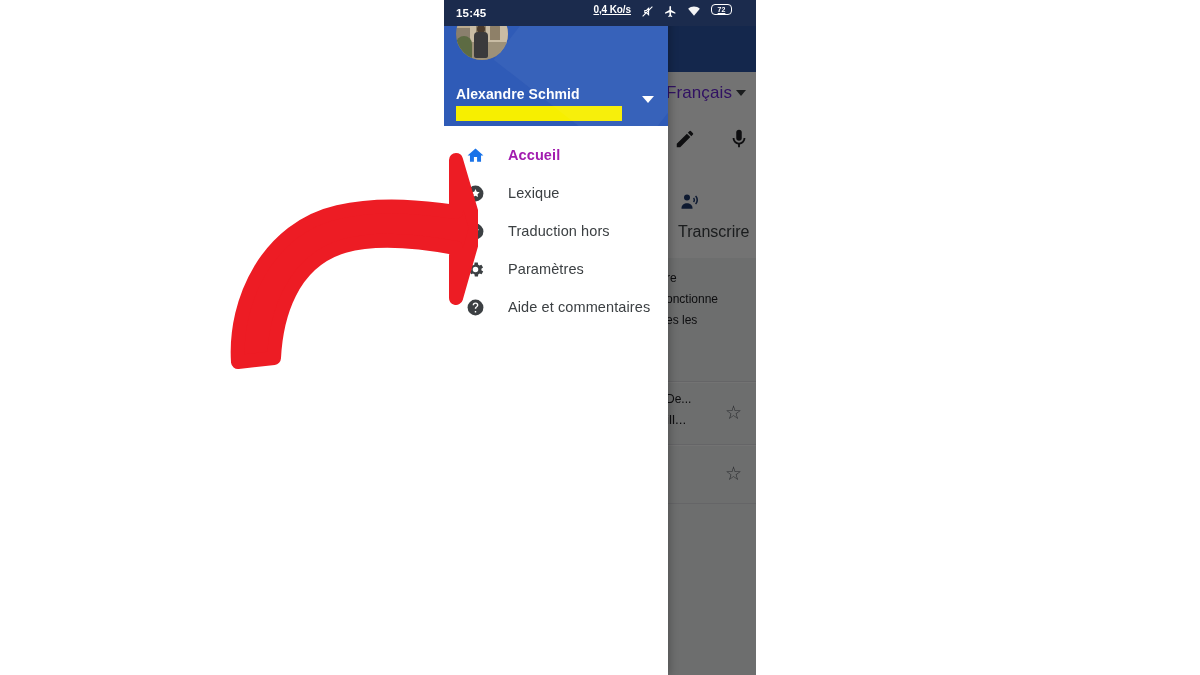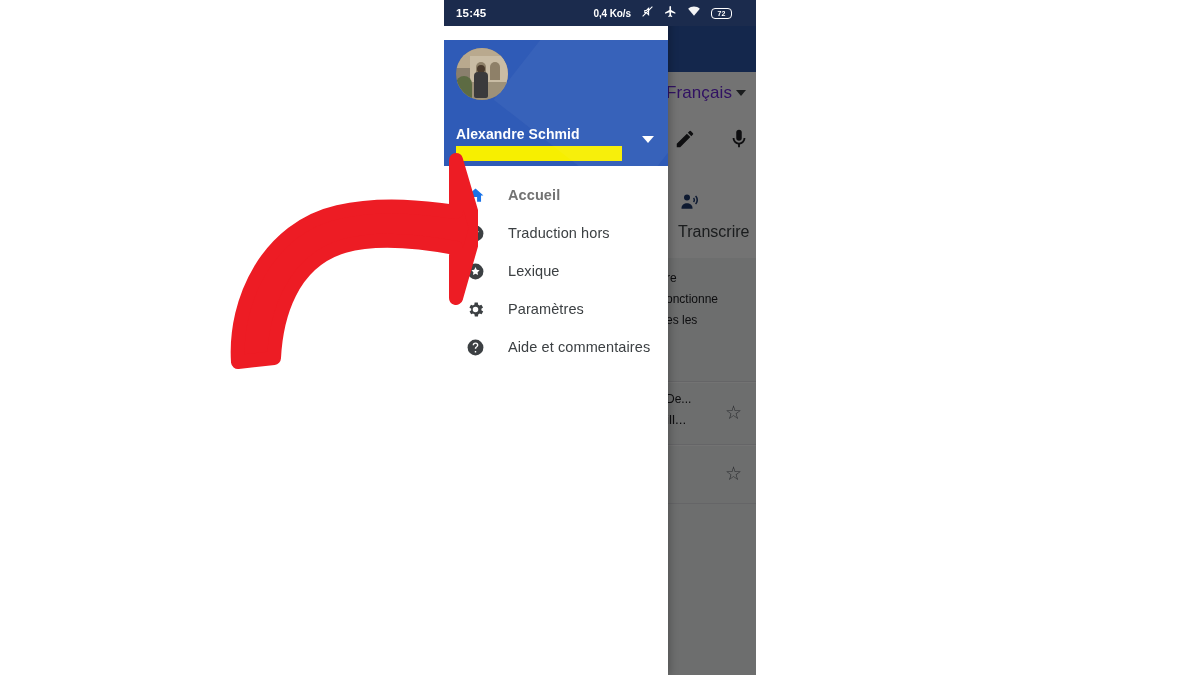--- a/index.html
+++ b/index.html
@@ -152,22 +152,22 @@
     color: #ffffff;
     z-index: 30;
   }
   .sb-clock {
     font-size: 11.5px;
     font-weight: bold;
     letter-spacing: .2px;
   }
   .sb-right {
     display: flex;
-    align-items: center;
     gap: 10px;
+    text-decoration: underline;
   }
   .sb-rate {
     font-size: 10px;
     font-weight: bold;
     letter-spacing: -.1px;
   }
   .sb-batt {
     border: 1.3px solid #ffffff;
     border-radius: 4px;
     width: 21px; height: 11px;
@@ -189,21 +189,20 @@
     z-index: 20;
     box-shadow: 2px 0 8px rgba(0,0,0,0.25);
   }
 
   .drawer-header {
     position: relative;
     width: 224px;
     height: 126px;
     background: #2f5bb7;
     overflow: hidden;
-    margin-top: 40px;
   }
   .drawer-header::after {
     content: "";
     position: absolute;
     right: -30px; top: -40px;
     width: 170px; height: 170px;
     background: rgba(255,255,255,0.045);
     transform: rotate(38deg);
   }
 
@@ -269,21 +268,21 @@
     flex: 0 0 24px;
   }
   .drawer-item .lbl {
     margin-left: 21px;
     font-size: 14.5px;
     color: #3c4043;
     letter-spacing: .1px;
     white-space: nowrap;
   }
   .drawer-item.active .lbl {
-    color: #737373;
+    color: #a21caf;
     font-weight: bold;
   }
 
   
   .arrow {
     position: absolute;
     left: 228px;
     top: 150px;
     width: 250px;
     height: 220px;
@@ -379,34 +378,34 @@
               <path d="M10 20v-6h4v6h5v-8h3L12 3 2 12h3v8z"></path>
             </svg>
           </span>
           <span class="lbl">Accueil</span>
         </div>
 
         <div class="drawer-item">
           <span class="ico">
             <svg width="19" height="19" viewBox="0 0 24 24">
               <circle cx="12" cy="12" r="10" fill="#3c4043"></circle>
+              <path d="M12 6.4l1.6 3.4 3.6.5-2.6 2.5.6 3.6-3.2-1.7-3.2 1.7.6-3.6L6.8 10.3l3.6-.5z" fill="#ffffff"></path>
+            </svg>
+          </span>
+          <span class="lbl">Lexique</span>
+        </div>
+
+        <div class="drawer-item">
+          <span class="ico">
+            <svg width="19" height="19" viewBox="0 0 24 24">
+              <circle cx="12" cy="12" r="10" fill="#3c4043"></circle>
               <path d="M10.3 15.6l-3-3 1.3-1.3 1.7 1.7 4.6-4.6 1.3 1.3z" fill="#ffffff"></path>
             </svg>
           </span>
           <span class="lbl">Traduction hors</span>
-        </div>
-
-        <div class="drawer-item">
-          <span class="ico">
-            <svg width="19" height="19" viewBox="0 0 24 24">
-              <circle cx="12" cy="12" r="10" fill="#3c4043"></circle>
-              <path d="M12 6.4l1.6 3.4 3.6.5-2.6 2.5.6 3.6-3.2-1.7-3.2 1.7.6-3.6L6.8 10.3l3.6-.5z" fill="#ffffff"></path>
-            </svg>
-          </span>
-          <span class="lbl">Lexique</span>
         </div>
 
         <div class="drawer-item">
           <span class="ico">
             <svg width="19" height="19" viewBox="0 0 24 24" fill="#3c4043">
               <path d="M19.4 13a7.8 7.8 0 0 0 0-2l2.1-1.6-2-3.5-2.5 1a7.6 7.6 0 0 0-1.7-1l-.4-2.6h-4l-.4 2.6a7.6 7.6 0 0 0-1.7 1l-2.5-1-2 3.5L6.6 11a7.8 7.8 0 0 0 0 2l-2.1 1.6 2 3.5 2.5-1c.5.4 1.1.8 1.7 1l.4 2.6h4l.4-2.6c.6-.3 1.2-.6 1.7-1l2.5 1 2-3.5L19.4 13zM12 15.5A3.5 3.5 0 1 1 15.5 12 3.5 3.5 0 0 1 12 15.5z"></path>
             </svg>
           </span>
           <span class="lbl">Paramètres</span>
         </div>

